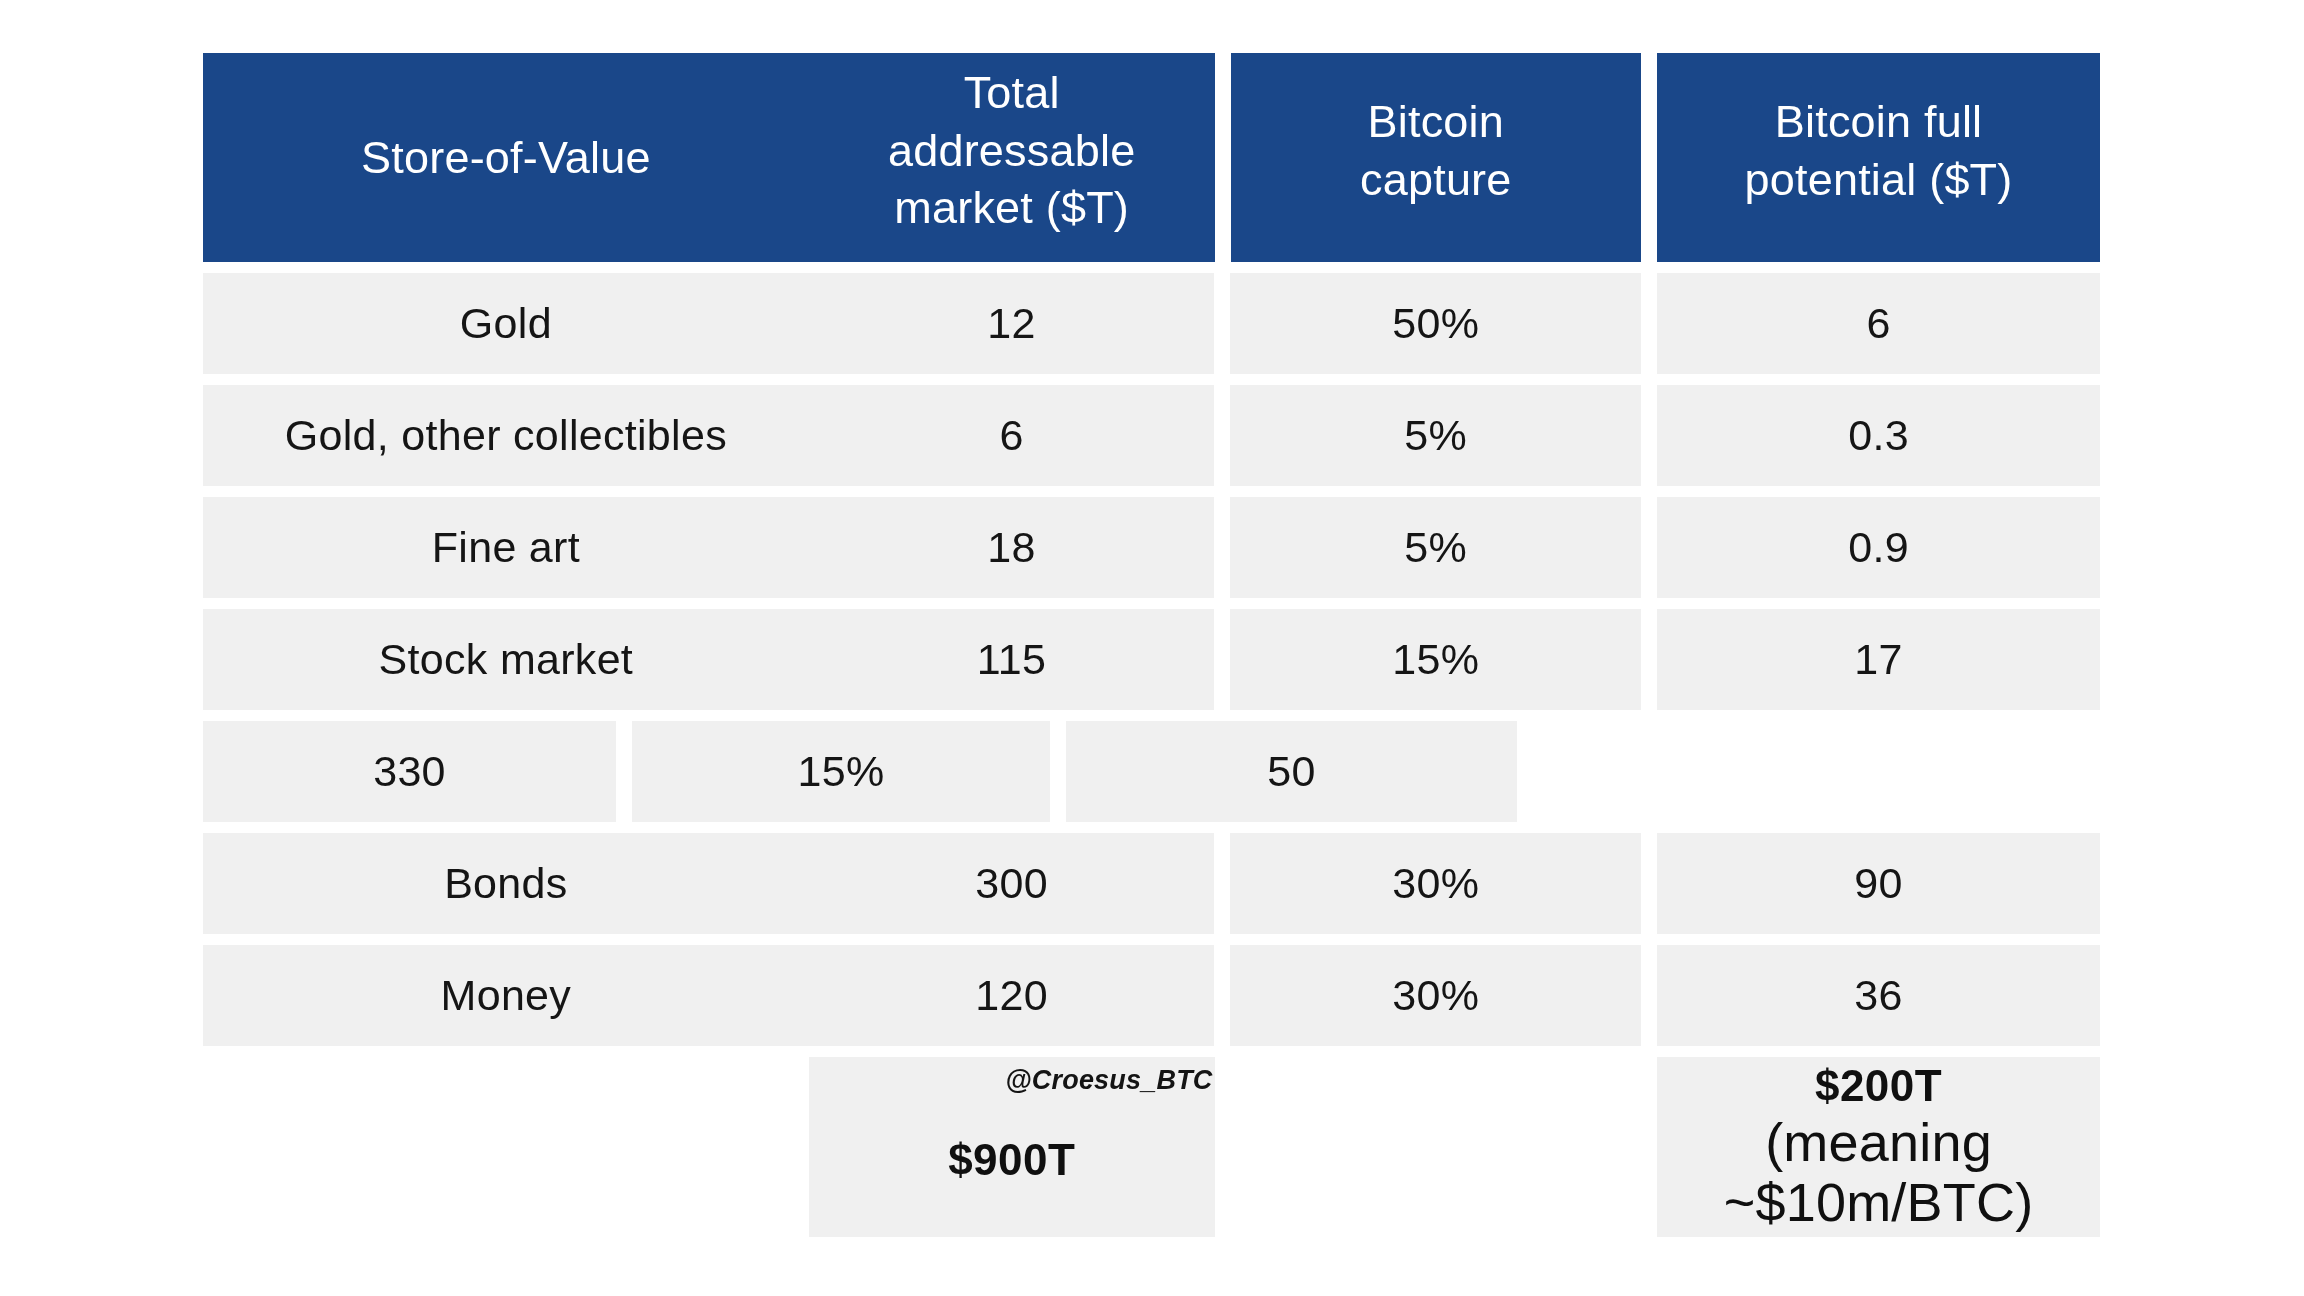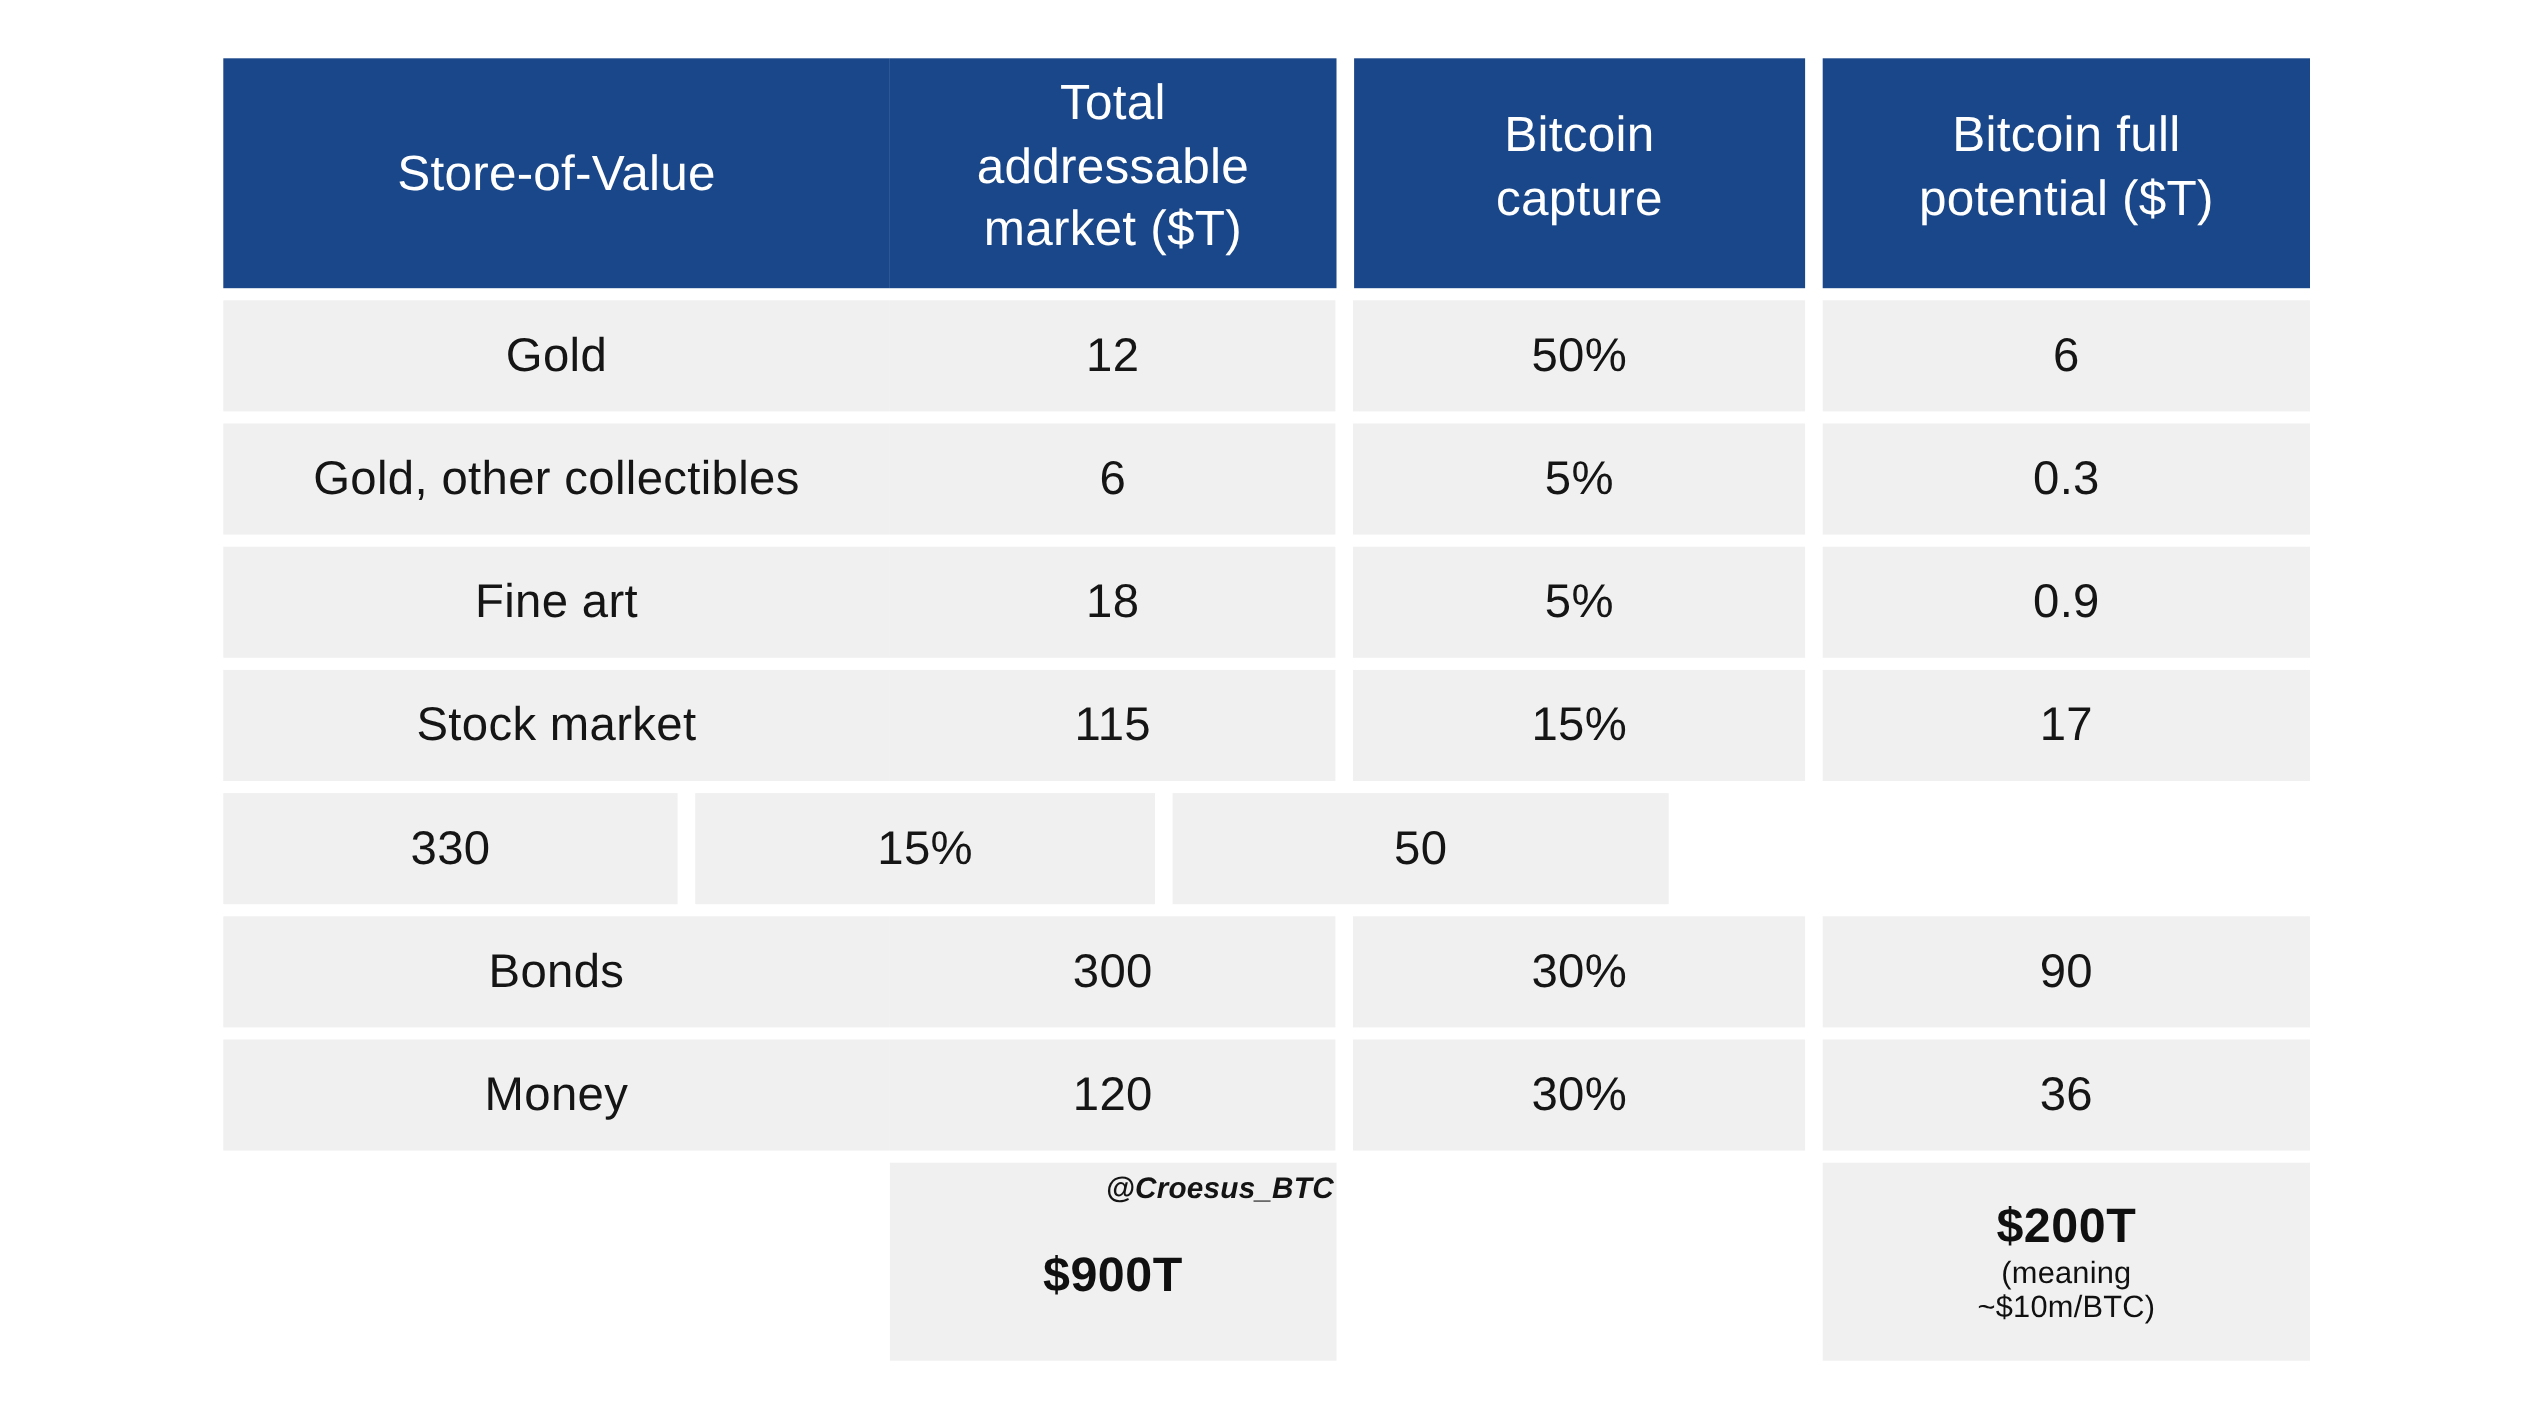--- a/index.html
+++ b/index.html
@@ -105,21 +105,21 @@
     letter-spacing: 0.2px;
   }
 
   .ftotal {
     font-size: 44px;
     font-weight: bold;
     letter-spacing: 0.5px;
     line-height: 1.15;
   }
   .fnote {
-    font-size: 28px;
+    font-size: 54px;
     font-weight: 400;
     line-height: 1.12;
     letter-spacing: 0.2px;
   }
   .fstack { display: flex; flex-direction: column; align-items: center; }
   .with-watermark { padding-top: 26px; }
 </style>
 </head>
 <body>
 

